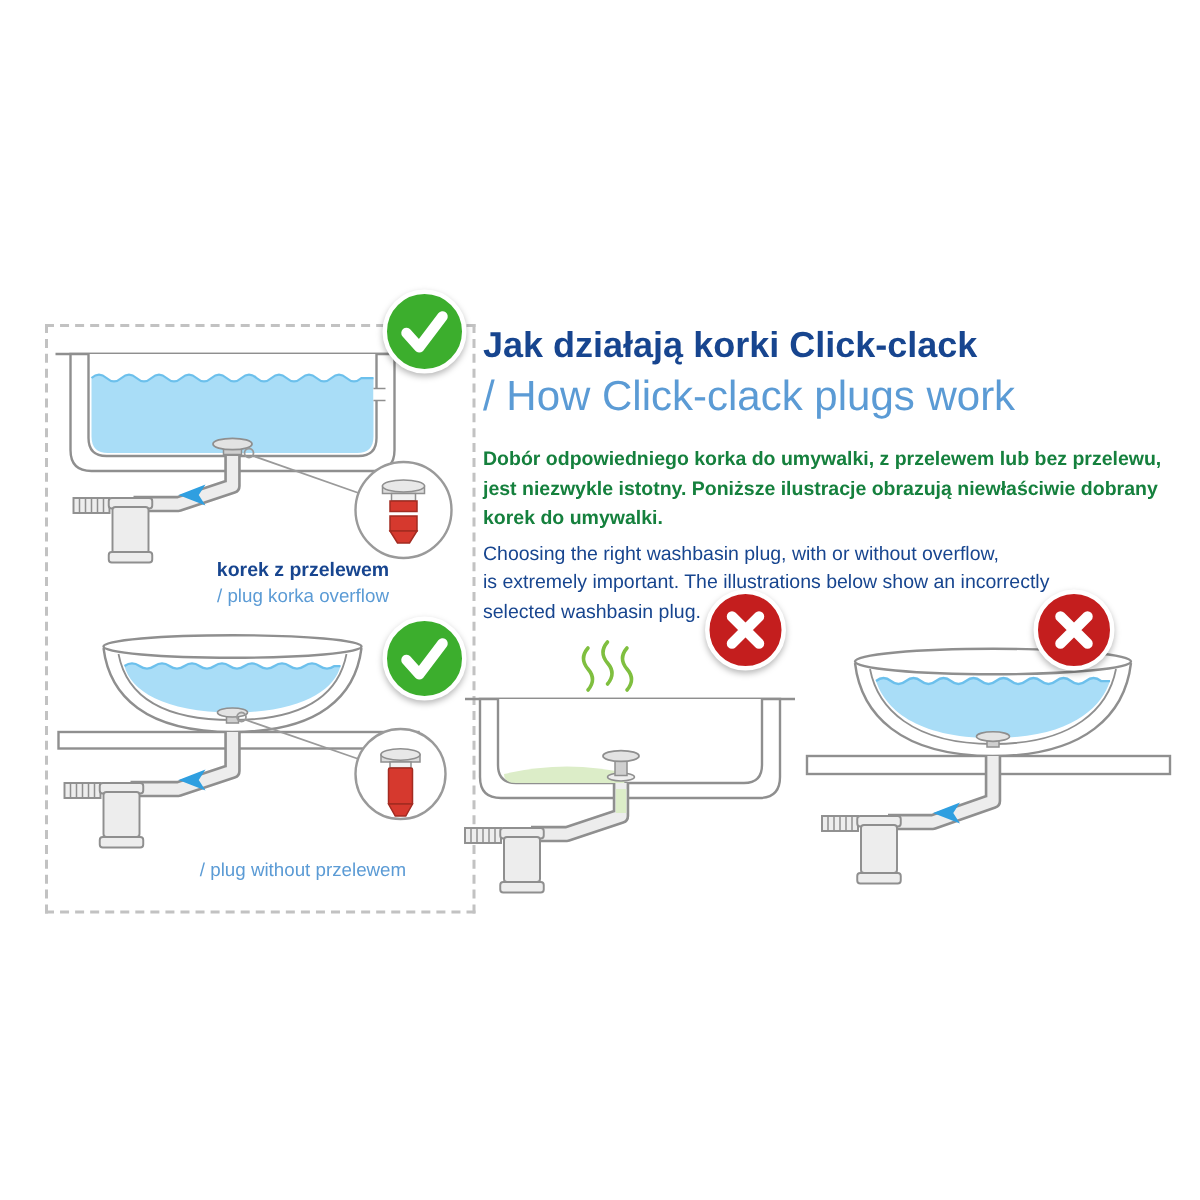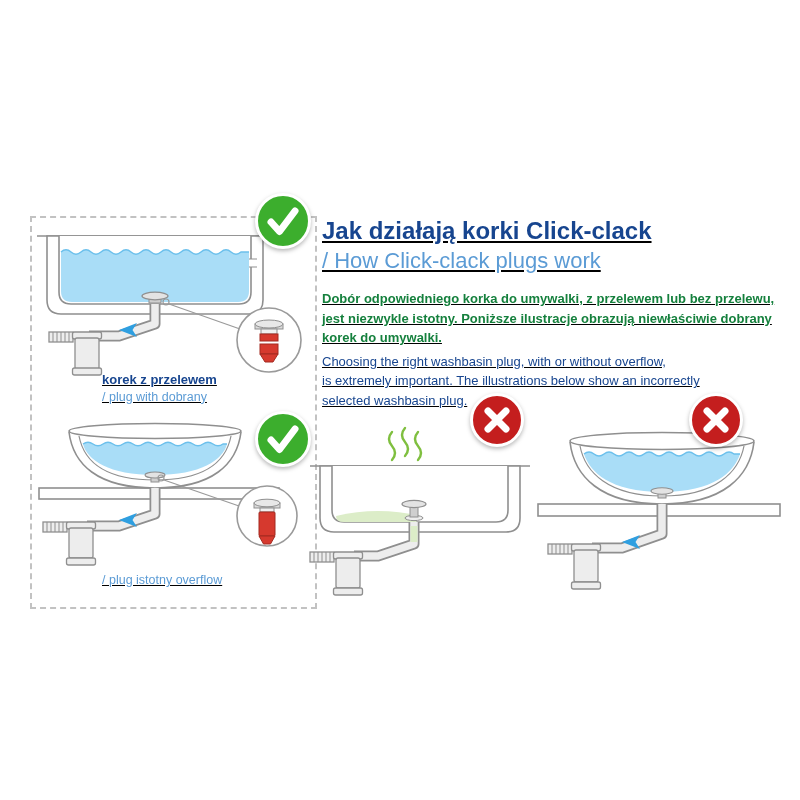--- a/index.html
+++ b/index.html
@@ -2,26 +2,26 @@
 <html><head>
 <meta charset="utf-8">
 <style>
   html,body{margin:0;padding:0;background:#ffffff;}
   .page{position:relative;width:800px;height:800px;background:#fff;
         font-family:"Liberation Sans",sans-serif;overflow:hidden;}
   .examples-box{position:absolute;left:30px;top:216px;width:283px;height:389px;
         border:2px dashed #c2c2c2;}
   .ill{position:absolute;}
   .badge{position:absolute;filter:drop-shadow(0 2px 2px rgba(0,0,0,.28));}
-  .caption{position:absolute;text-align:left;line-height:1.3;text-decoration:underline;}
+  .caption{position:absolute;text-align:center;line-height:1.3;}
   .caption .pl{font-size:13px;font-weight:bold;color:#17458f;}
   .caption .en{font-size:12.5px;color:#5b9bd5;}
-  .content{position:absolute;left:322px;top:218px;width:468px;text-decoration:underline;}
+  .content{position:absolute;left:322px;top:218px;width:468px;}
   .title{font-size:24px;line-height:1.12;font-weight:bold;color:#17458f;}
-  .subtitle{font-size:22px;line-height:1.15;color:#5b9bd5;font-weight:normal;margin-top:3px;}
+  .subtitle{font-size:28px;line-height:1.15;color:#5b9bd5;font-weight:normal;margin-top:3px;}
   .para-pl{margin-top:16px;font-size:13px;font-weight:bold;color:#15803d;line-height:1.5;white-space:pre-line;}
   .para-en{margin-top:4px;font-size:13px;color:#17458f;line-height:1.5;white-space:pre-line;}
   .wrong{position:absolute;}
   svg{display:block;}
 </style>
 </head>
 <body>
 
 <div class="page">
 
@@ -63,21 +63,21 @@
         <ellipse cx="234" cy="102" rx="14" ry="4" fill="#e8e8e8" stroke="#8f8f8f" stroke-width="1"></ellipse>
         <rect x="226" y="107" width="16" height="5" fill="#f0f0f0" stroke="#8f8f8f" stroke-width="1"></rect>
         <rect x="225" y="112" width="18" height="7" fill="#d6392e" stroke="#a32b21" stroke-width="1"></rect>
         <rect x="225" y="122" width="18" height="10" fill="#d6392e" stroke="#a32b21" stroke-width="1"></rect>
         <path d="M225,132 h18 l-5,8 h-8 Z" fill="#d6392e" stroke="#a32b21" stroke-width="1"></path>
       </g>
     </svg>
 
     <div class="caption" style="left:70px;top:154px;width:200px;">
       <div class="pl">korek z przelewem</div>
-      <div class="en">/ plug with dobrany</div>
+      <div class="en">/ plug korka overflow</div>
     </div>
 
     <svg class="ill" style="left:3px;top:196px;" width="272" height="170" viewBox="0 0 272 170">
       <rect x="4" y="74" width="240" height="11" fill="#fff" stroke="#8f8f8f" stroke-width="1.6"></rect>
       <g>
         <path d="M34,18 C38,50 62,74 120,74 C178,74 202,50 206,18" fill="#fff" stroke="#8f8f8f" stroke-width="1.6"></path>
         <ellipse cx="120" cy="17" rx="86" ry="7.5" fill="#fff" stroke="#8f8f8f" stroke-width="1.6"></ellipse>
         <path d="M44,22 C49,48 70,66 120,66 C170,66 191,48 196,22" fill="none" stroke="#8f8f8f" stroke-width="1.2"></path>
       </g>
       <g>
@@ -104,21 +104,21 @@
         <circle cx="232" cy="102" r="30" fill="#fff" stroke="#9a9a9a" stroke-width="1.6"></circle>
         <rect x="219" y="89" width="26" height="5" fill="#dcdcdc" stroke="#8f8f8f" stroke-width="1"></rect>
         <ellipse cx="232" cy="89" rx="13" ry="3.8" fill="#e8e8e8" stroke="#8f8f8f" stroke-width="1"></ellipse>
         <rect x="225" y="94" width="14" height="4" fill="#f0f0f0" stroke="#8f8f8f" stroke-width="1"></rect>
         <rect x="224" y="98" width="16" height="24" rx="1" fill="#d6392e" stroke="#a32b21" stroke-width="1"></rect>
         <path d="M224,122 h16 l-4.5,8 h-7 Z" fill="#d6392e" stroke="#a32b21" stroke-width="1"></path>
       </g>
     </svg>
 
     <div class="caption" style="left:70px;top:354px;width:200px;">
-      <div class="en">/ plug istotny overflow</div>
+      <div class="en">/ plug without przelewem</div>
     </div>
 
     <svg class="badge" style="left:222px;top:-26px;" width="58" height="58" viewBox="0 0 58 58">
       <circle cx="29" cy="29" r="26.5" fill="#3cae2d" stroke="#ffffff" stroke-width="3"></circle>
       <path d="M17,30 l8.5,9.5 L41,19" fill="none" stroke="#fff" stroke-width="7" stroke-linecap="round" stroke-linejoin="round"></path>
     </svg>
     <svg class="badge" style="left:222px;top:192px;" width="58" height="58" viewBox="0 0 58 58">
       <circle cx="29" cy="29" r="26.5" fill="#3cae2d" stroke="#ffffff" stroke-width="3"></circle>
       <path d="M17,30 l8.5,9.5 L41,19" fill="none" stroke="#fff" stroke-width="7" stroke-linecap="round" stroke-linejoin="round"></path>
     </svg>

